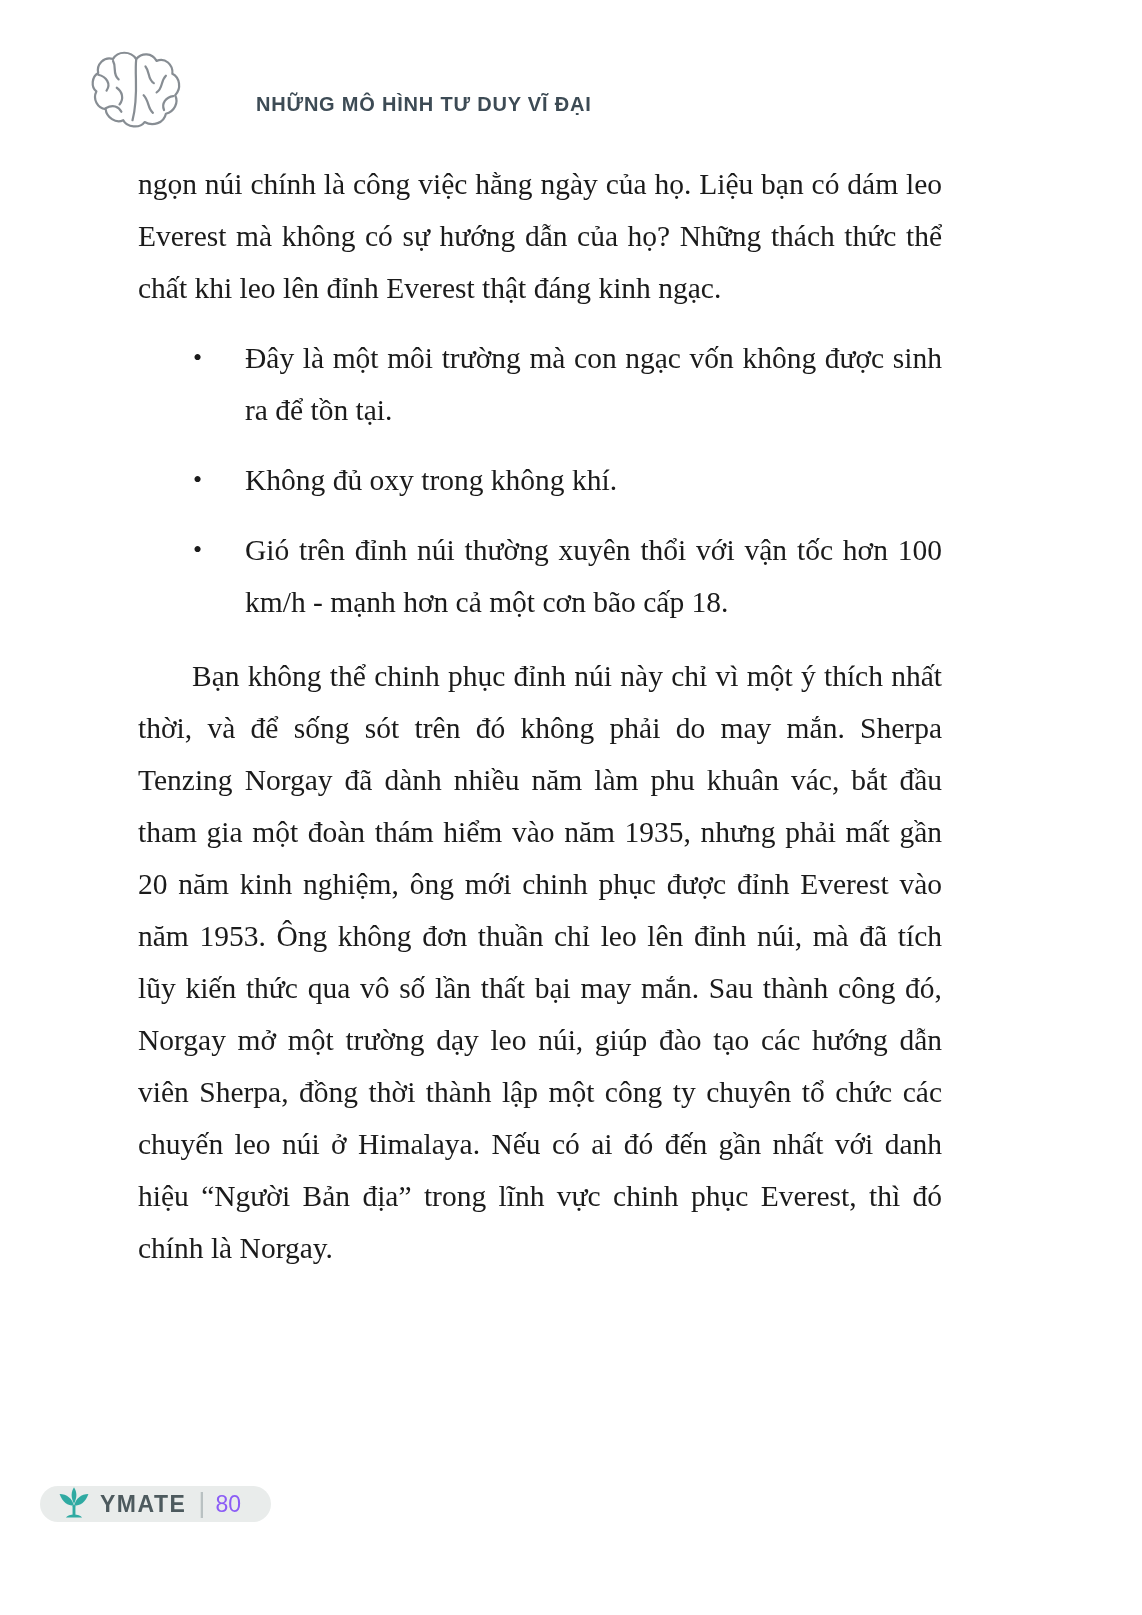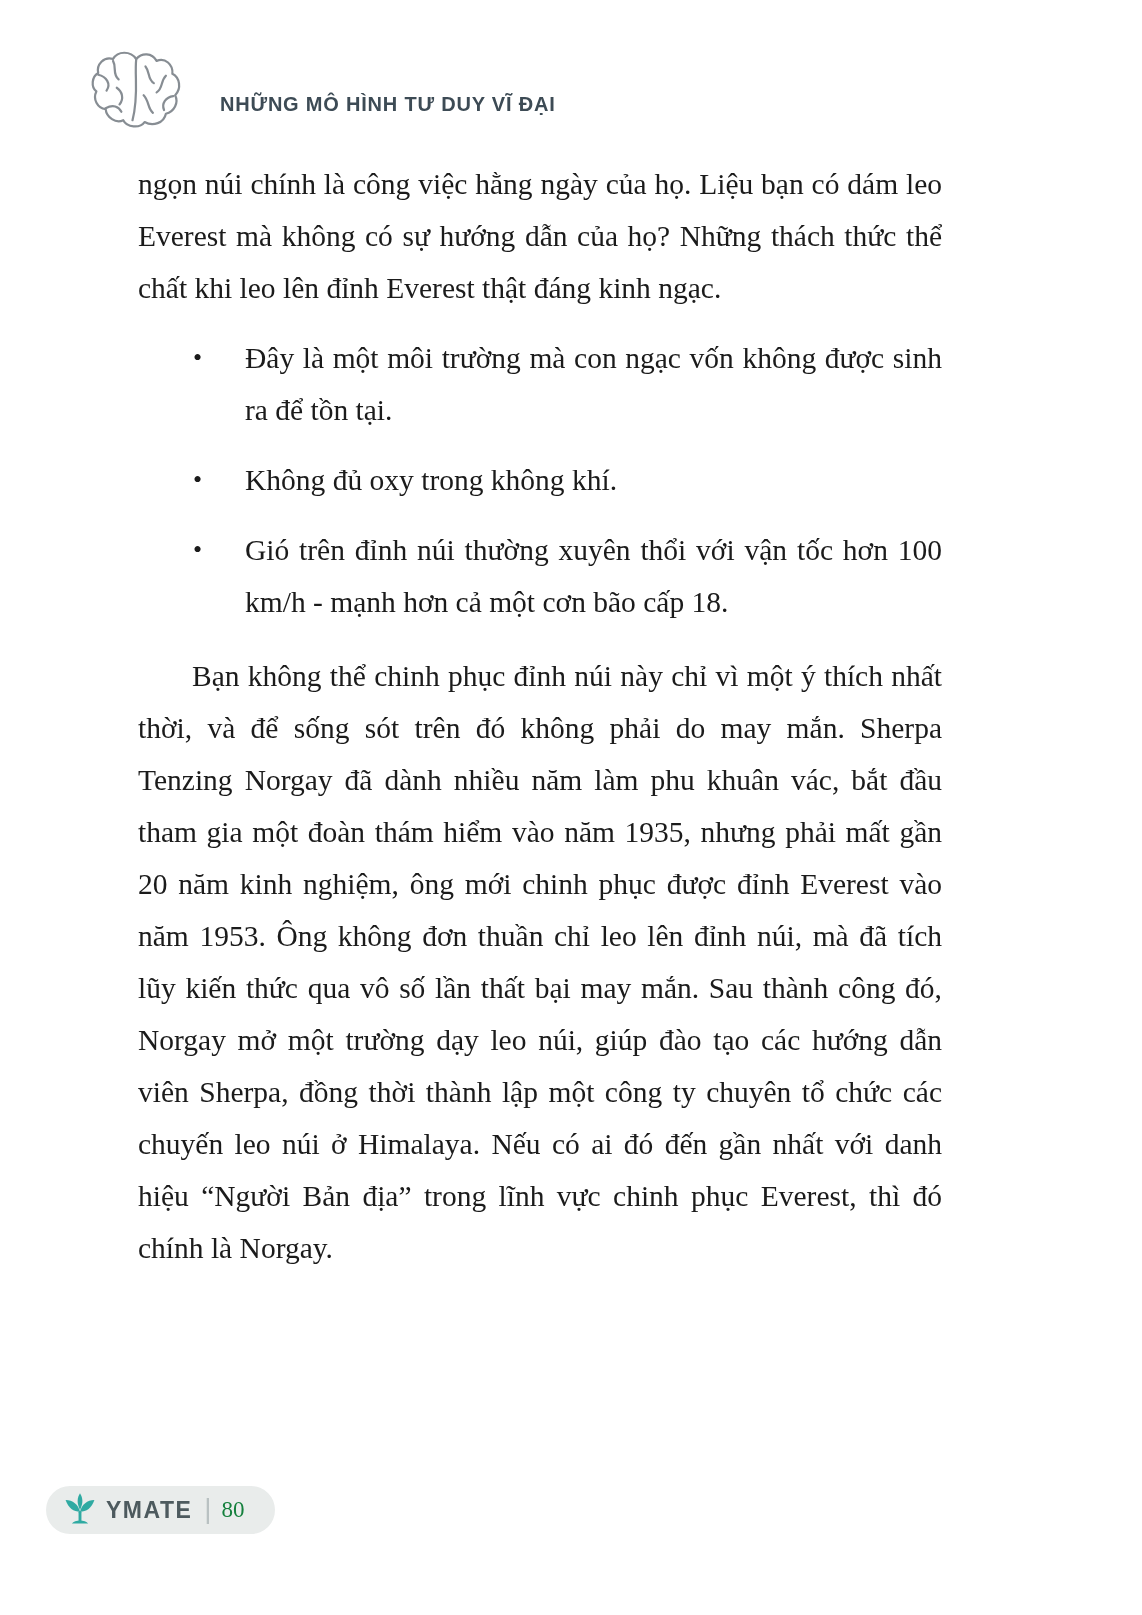--- a/index.html
+++ b/index.html
@@ -17,20 +17,21 @@
     background: #ffffff;
   }
 
   
   .header {
     position: absolute;
     top: 46px;
     left: 88px;
     display: flex;
     align-items: center;
+    gap: 36px;
   }
   .brain-icon-wrap {
     width: 102px;
     height: 90px;
     flex: 0 0 auto;
   }
   .brain-icon-wrap svg { width: 100%; height: 100%; }
   .header-title {
     font-family: "Liberation Sans", sans-serif;
     font-weight: bold;
@@ -70,23 +71,23 @@
     position: absolute;
     left: 55px;
     top: 0;
     font-size: 26px;
     color: #1b1b1b;
   }
 
   
   .footer-pill {
     position: absolute;
-    left: 46px;
+    left: 40px;
     top: 1486px;
-    height: 48px;
+    height: 36px;
     background: #e9eceb;
     border-radius: 24px;
     display: flex;
     align-items: center;
     padding: 0 30px 0 16px;
   }
   .ymate-logo { width: 36px; height: 36px; flex: 0 0 auto; }
   .ymate-logo svg { width: 100%; height: 100%; }
   .brand {
     font-family: "Liberation Sans", sans-serif;
@@ -97,23 +98,23 @@
     margin-left: 8px;
   }
   .divider {
     font-family: "Liberation Sans", sans-serif;
     font-weight: 300;
     font-size: 28px;
     color: #b9c1c2;
     margin: 0 10px 2px 12px;
   }
   .page-number {
-    font-family: Liberation Serif, serif;
+    font-family: Liberation Sans, sans-serif;
     font-size: 23px;
-    color: #15803d;
+    color: #8b5cf6;
   }
 </style>
 </head>
 <body>
 
 <div class="page">
 
   <div class="header">
     <span class="brain-icon-wrap">
       <svg viewBox="0 0 110 95" fill="none" stroke="#878d93" stroke-width="2.4" stroke-linecap="round" stroke-linejoin="round">

